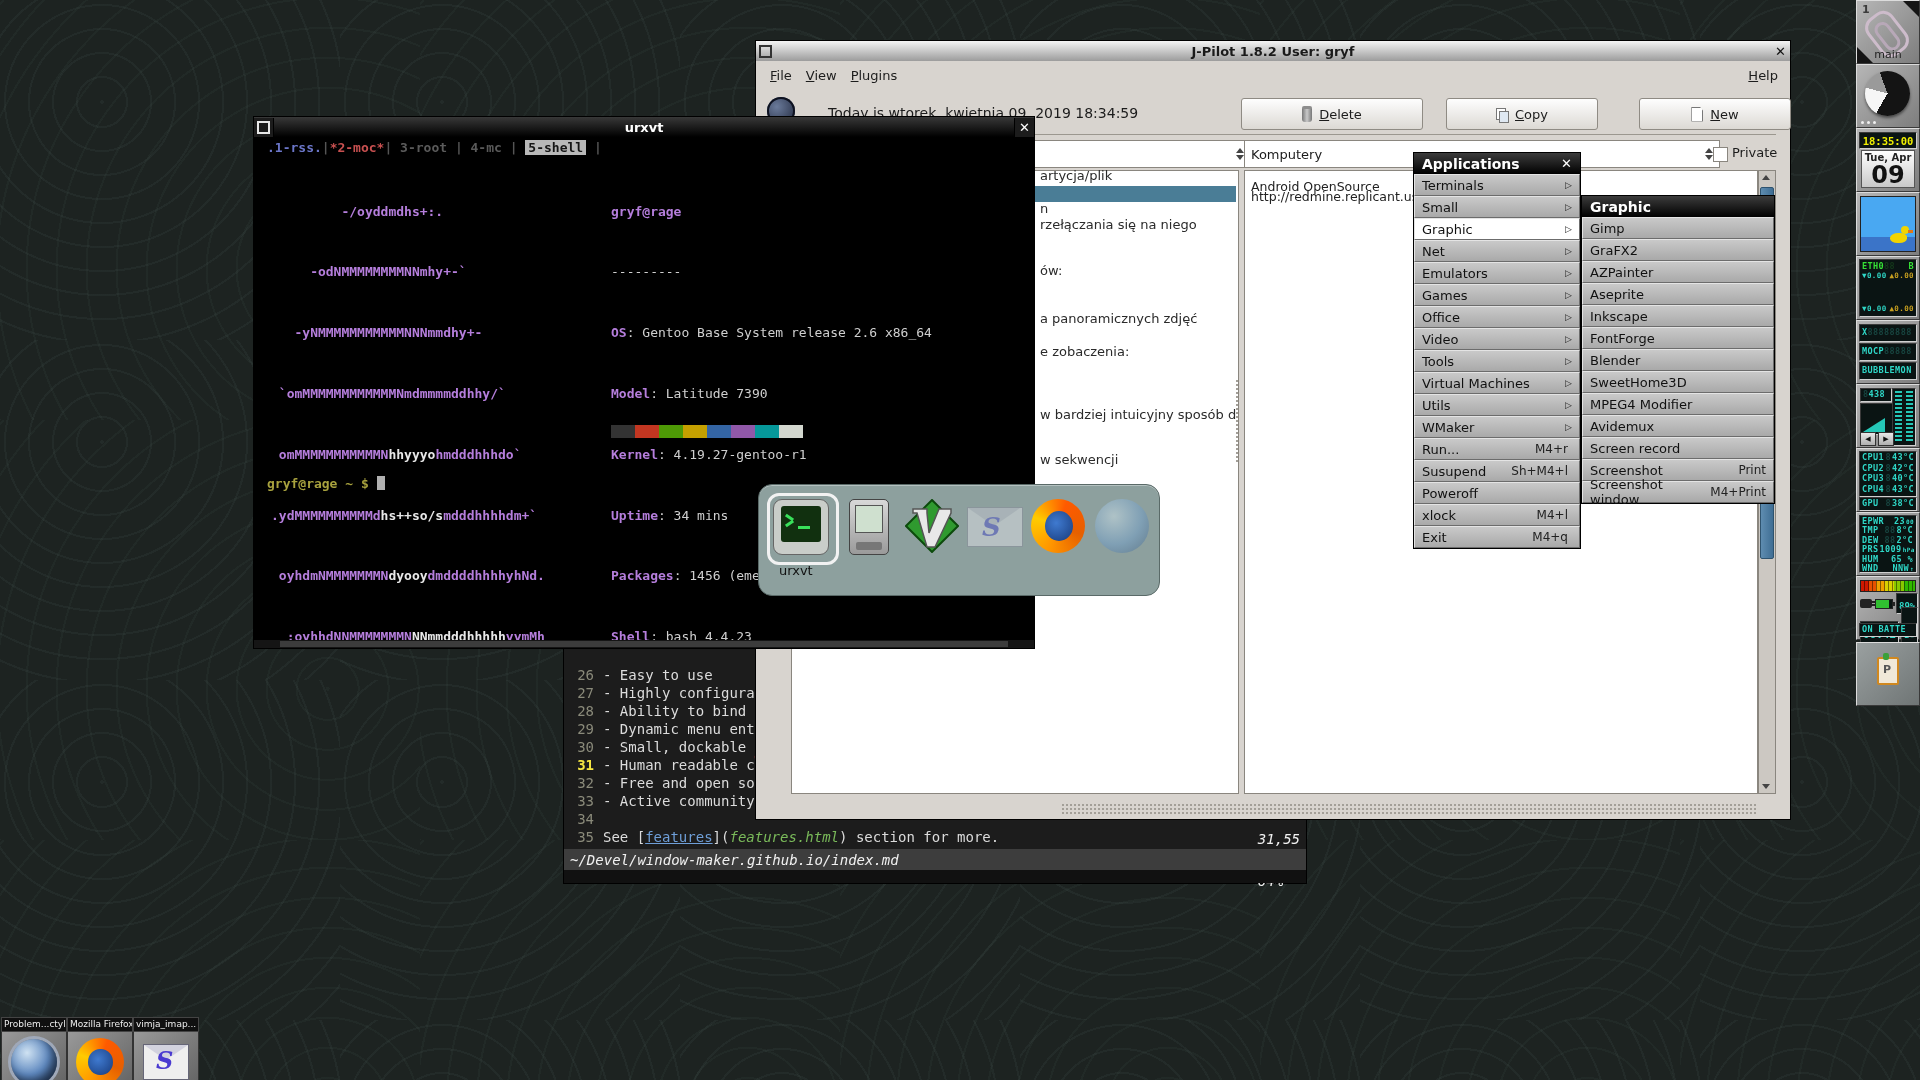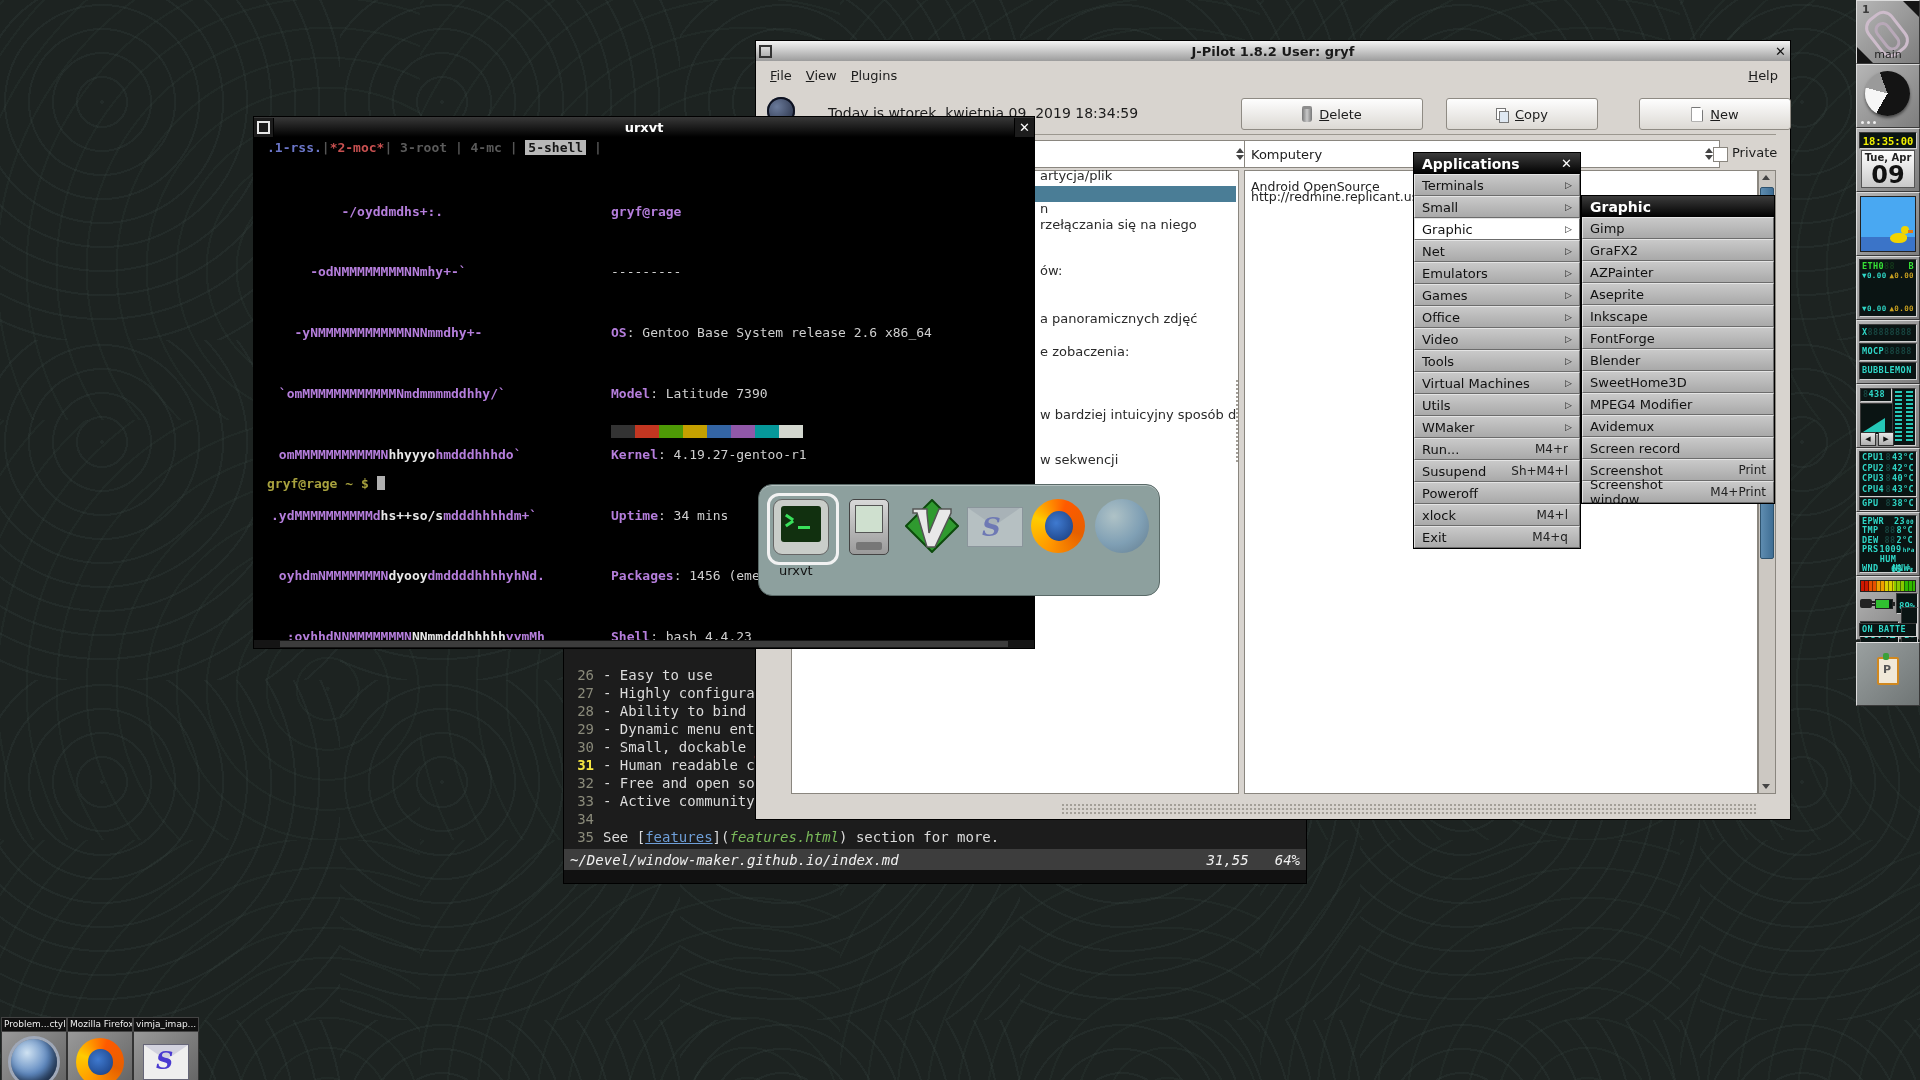--- a/index.html
+++ b/index.html
@@ -76,21 +76,21 @@
   .witem.sel{background:#fff;}
   
   .vimwin{position:absolute;background:#1c1c1c;border:1px solid #000;font-family:"DejaVu Sans Mono",monospace;}
   .vline{height:18px;line-height:18px;font-size:14px;white-space:pre;}
   .ln{display:inline-block;width:26px;text-align:right;color:#8a8a7a;margin-right:9px;margin-top:17px;}
   .vt{color:#dcdcdc;} .cur .ln{color:#f5e642;font-weight:bold;}
   .squig{text-decoration:underline wavy #d04040;text-underline-offset:3px;}
   .vlink{color:#6f9fd8;text-decoration:underline;}
   .vcode{color:#7aba5a;font-style:italic;}
   .vstatus{position:absolute;left:0;right:0;height:21px;background:#3d3d3d;color:#f0f0f0;font-style:italic;font-size:14px;display:flex;align-items:center;padding:0 6px;}
-  .vstatus .sp{margin-left:auto;display:flex;gap:26px;font-style:italic;}
+  .vstatus .sp{margin-left:auto;display:flex;gap:26px;font-style:italic;flex-direction:column;}
   
   .switcher{position:absolute;left:758px;top:484px;width:400px;height:110px;background:#8da09e;border:1px solid #5a6a68;border-radius:14px;box-shadow:inset 0 1px 0 rgba(255,255,255,.35);z-index:45;}
   .swico{position:absolute;top:14px;width:54px;height:54px;}
   .swsel{position:absolute;top:8px;width:66px;height:66px;border:3px solid #f2f2f2;border-radius:12px;}
   .sw-label{position:absolute;top:78px;font-size:13px;color:#111;}
   .dim{opacity:.45;}
   .ico-term{width:100%;height:100%;background:#c9cdc9;border-radius:9px;border:1px solid #666;position:relative;}
   .ico-term .scr{position:absolute;left:7px;top:6px;right:7px;bottom:12px;background:#11300f;border-radius:3px;}
   .ico-term .p1{position:absolute;left:11px;top:16px;width:9px;height:3px;background:#39e05a;transform:rotate(35deg);}
   .ico-term .p2{position:absolute;left:11px;top:22px;width:9px;height:3px;background:#39e05a;transform:rotate(-35deg);}
@@ -781,21 +781,21 @@
     <div class="lcdpanel" style="inset:2px;">
 
         <div class="lcdrow" style="height:9.5px;"><span class="lcd-b">EPWR</span><span class="rgt"><span class="lcd-g"></span><span class="lcd-b">23</span><span class="lcd-s">00</span></span></div>
 
         <div class="lcdrow" style="height:9.5px;"><span class="lcd-b">TMP</span><span class="rgt"><span class="lcd-g">88</span><span class="lcd-b">8°C</span><span class="lcd-s"></span></span></div>
 
         <div class="lcdrow" style="height:9.5px;"><span class="lcd-b">DEW</span><span class="rgt"><span class="lcd-g">88</span><span class="lcd-b">2°C</span><span class="lcd-s"></span></span></div>
 
         <div class="lcdrow" style="height:9.5px;"><span class="lcd-b">PRS</span><span class="rgt"><span class="lcd-g"></span><span class="lcd-b">1009</span><span class="lcd-s">hPa</span></span></div>
 
-        <div class="lcdrow" style="height:9.5px;flex-direction:column;"><span class="lcd-b">HUM</span><span class="rgt"><span class="lcd-g"></span><span class="lcd-b">65 %</span><span class="lcd-s"></span></span></div>
+        <div class="lcdrow" style="height:9.5px;"><span class="lcd-b">HUM</span><span class="rgt"><span class="lcd-g"></span><span class="lcd-b">65 %</span><span class="lcd-s"></span></span></div>
 
         <div class="lcdrow" style="height:9.5px;"><span class="lcd-b">WND</span><span class="rgt"><span class="lcd-g"></span><span class="lcd-b">NNW</span><span class="lcd-s">↑</span></span></div>
 
     </div>
   </div>
 
   <div class="tile" style="top:576px;">
     <div class="batt-bar">
         <i></i>
       </div>

